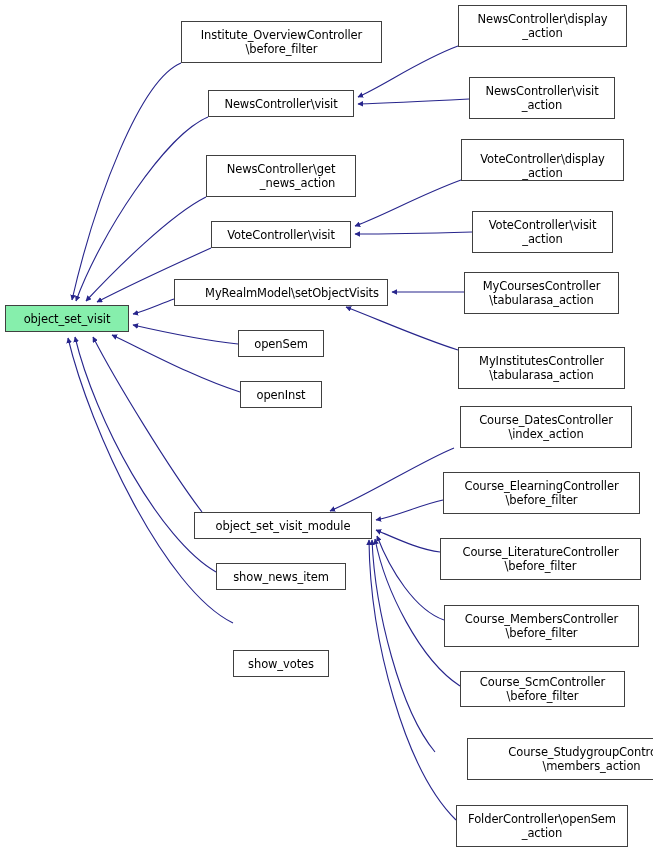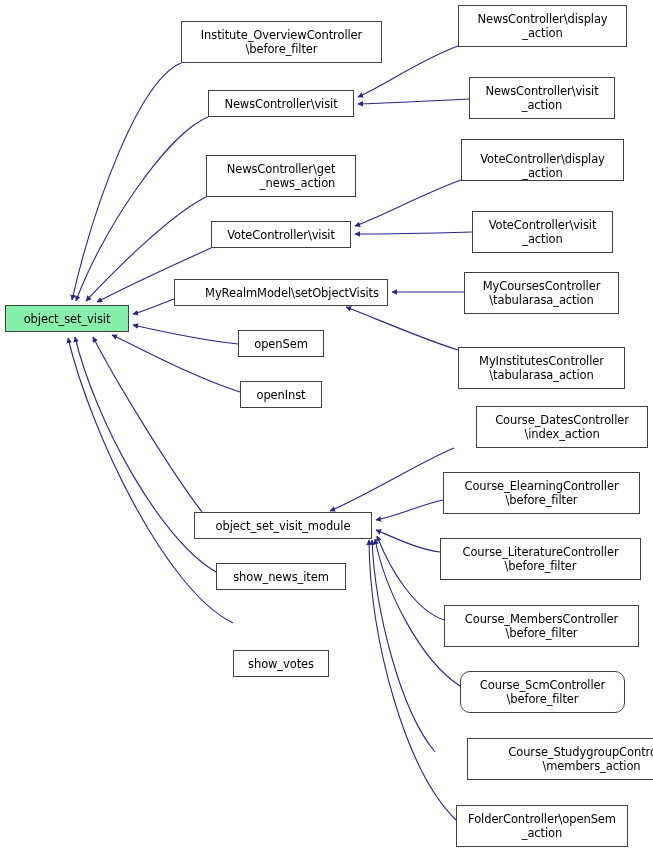--- a/index.html
+++ b/index.html
@@ -68,28 +68,28 @@
       <div class="node" style="left: 469px; top: 77px; width: 146px; height: 42px;"><span class="lbl">NewsController\visit
 _action</span></div>
       <div class="node" style="left: 461px; top: 139px; width: 163px; height: 42px; align-items: flex-end;"><span class="lbl">VoteController\display
 _action</span></div>
       <div class="node" style="left: 472px; top: 211px; width: 141px; height: 42px;"><span class="lbl">VoteController\visit
 _action</span></div>
       <div class="node" style="left: 464px; top: 272px; width: 155px; height: 42px;"><span class="lbl">MyCoursesController
 \tabularasa_action</span></div>
       <div class="node" style="left: 458px; top: 337px; width: 167px; height: 42px; margin-top: 10px;"><span class="lbl">MyInstitutesController
 \tabularasa_action</span></div>
-      <div class="node" style="left: 476px; top: 406px; width: 172px; height: 42px;"><span class="lbl">Course_DatesController
+      <div class="node" style="left: 460px; top: 406px; width: 172px; height: 42px;"><span class="lbl">Course_DatesController
 \index_action</span></div>
       <div class="node" style="left: 443px; top: 472px; width: 197px; height: 42px;"><span class="lbl">Course_ElearningController
 \before_filter</span></div>
       <div class="node" style="left: 440px; top: 538px; width: 201px; height: 42px;"><span class="lbl">Course_LiteratureController
 \before_filter</span></div>
       <div class="node" style="left: 444px; top: 605px; width: 195px; height: 42px;"><span class="lbl">Course_MembersController
 \before_filter</span></div>
-      <div class="node" style="left: 460px; top: 671px; width: 165px; height: 42px; border-radius: 10px;"><span class="lbl">Course_ScmController
+      <div class="node" style="left: 460px; top: 671px; width: 165px; height: 36px;"><span class="lbl">Course_ScmController
 \before_filter</span></div>
       <div class="node" style="left: 435px; top: 738px; width: 249px; height: 42px; margin-left: 32px;"><span class="lbl">Course_StudygroupController
 \members_action</span></div>
       <div class="node" style="left: 456px; top: 805px; width: 172px; height: 42px;"><span class="lbl">FolderController\openSem
 _action</span></div>
     </div>
 </div>
 
 </body></html>

